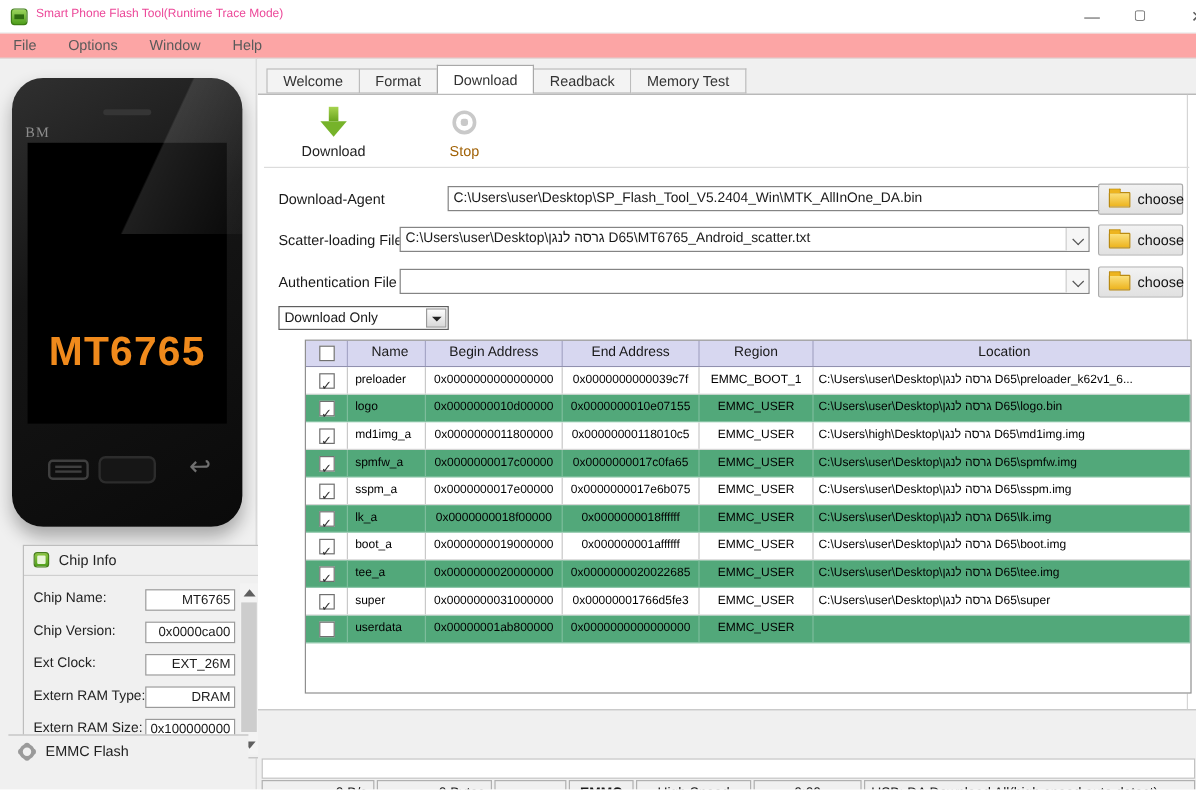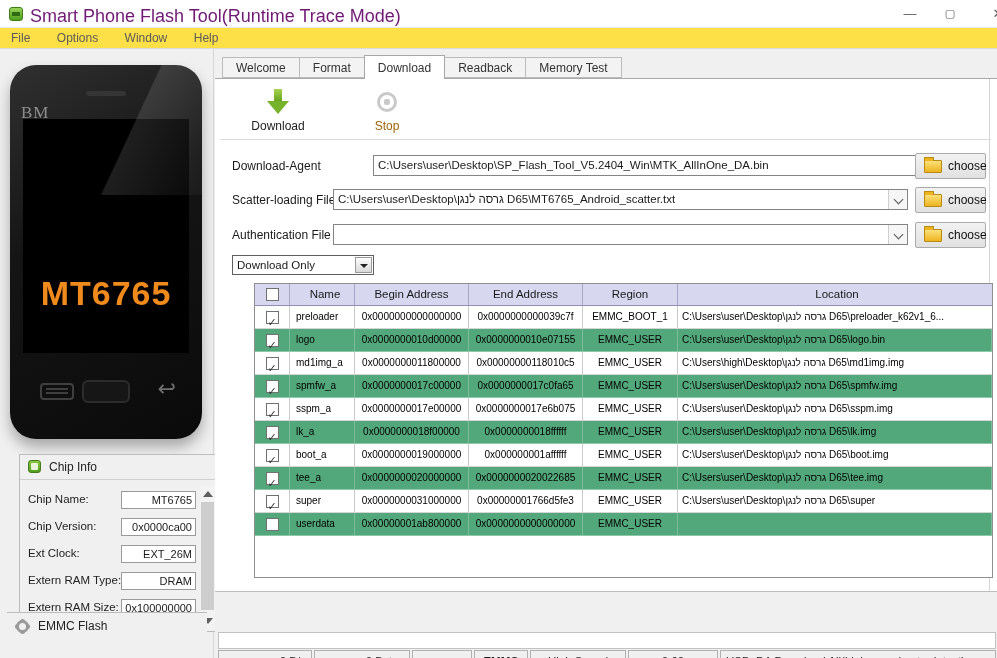--- a/index.html
+++ b/index.html
@@ -5,40 +5,40 @@
   * { margin:0; padding:0; box-sizing:border-box; }
   body { font-family:"Liberation Sans","DejaVu Sans",sans-serif; }
   #root { position:relative; width:997px; height:658px; background:#f0f0f0; overflow:hidden;
           font-family:"Liberation Sans","DejaVu Sans",sans-serif; color:#1a1a1a; }
 
   
   .titlebar { position:absolute; left:0; top:0; width:997px; height:28px; background:#fff; border-bottom:1px solid #e8e8e8; }
   .app-icon { position:absolute; left:9px; top:7px; width:14px; height:14px; border-radius:3px;
               background:linear-gradient(#9bd45c,#4f9e1c); border:1px solid #3d7d14; }
   .app-icon::after { content:""; position:absolute; left:2px; right:2px; top:4px; height:4px; background:#2f6b10; }
-  .title-text { position:absolute; left:30px; top:6px; font-size:18px; color:#701a75; white-space:nowrap; }
+  .title-text { position:absolute; left:30px; top:6px; font-size:10px; color:#ec4899; white-space:nowrap; }
   .win-btn { position:absolute; top:0; width:36px; height:28px; text-align:center; line-height:27px;
              font-size:13px; color:#5a5a5a; }
   .win-min { left:892px; } .win-max { left:932px; font-size:11px; } .win-close { left:980px; }
 
   
-  .menubar { position:absolute; left:0; top:28px; width:997px; height:21px; background:#fde047; border-bottom:1px solid #dadada; }
+  .menubar { position:absolute; left:0; top:28px; width:997px; height:21px; background:#fca5a5; border-bottom:1px solid #dadada; }
   .menu-item { display:inline-block; padding:0 11px; line-height:20px; font-size:12px; color:#5a5a5a; }
 
   
   .left-panel { position:absolute; left:0; top:49px; width:214px; height:609px; background:#f0f0f0; border-right:1px solid #d6d6d6; }
 
   .phone { position:absolute; left:10px; top:16px; width:192px; height:374px; border-radius:26px;
            background:linear-gradient(150deg,#303030 0%,#151515 40%,#0a0a0a 100%);
            box-shadow:0 8px 14px rgba(0,0,0,.30); overflow:hidden; }
   .phone-gloss { position:absolute; right:0; top:0; width:60%; height:130px;
                  background:linear-gradient(115deg,rgba(255,255,255,0) 42%,rgba(255,255,255,.12) 43%,rgba(255,255,255,.03) 100%);
                  pointer-events:none; }
   .phone-speaker { position:absolute; left:50%; top:26px; transform:translateX(-50%); width:40px; height:5px; background:#353535; border-radius:3px; }
-  .phone-brand { position:absolute; left:11px; top:38px; color:#8d8d8d; font-size:17px; font-family:"Liberation Serif","DejaVu Serif",serif; letter-spacing:1px; }
+  .phone-brand { position:absolute; left:11px; top:38px; color:#8d8d8d; font-size:12px; font-family:"Liberation Serif","DejaVu Serif",serif; letter-spacing:1px; }
   .phone-screen { position:absolute; left:13px; right:13px; top:54px; bottom:86px; background:#000; }
   .phone-model { position:absolute; left:0; right:0; top:155px; text-align:center; color:#f08a1c;
                  font-size:34px; font-weight:bold; letter-spacing:1px; }
   .phone-nav { position:absolute; left:0; right:0; bottom:34px; height:26px; }
   .nav-menu { position:absolute; left:30px; top:4px; width:34px; height:17px; border:2px solid #3f3f3f; border-radius:4px; }
   .nav-menu::before { content:""; position:absolute; left:4px; right:4px; top:3px; height:2px; background:#3f3f3f; box-shadow:0 4px 0 #3f3f3f; }
   .nav-home { position:absolute; left:50%; top:1px; transform:translateX(-50%); width:48px; height:23px;
               background:#161616; border:2px solid #2c2c2c; border-radius:6px; }
   .nav-back { position:absolute; right:26px; top:-3px; color:#6f6f6f; font-size:22px; line-height:26px; }
 
@@ -61,21 +61,21 @@
   .chip-input-partial { position:absolute; left:101px; top:170px; width:75px; height:18px; background:#fff; border:1px solid #9a9a9a; }
 
   .emmc-bar { position:absolute; left:7px; top:563px; width:200px; height:28px; border-top:1px solid #bdbdbd; background:#f0f0f0; }
   .gear-icon { position:absolute; left:9px; top:7px; width:13px; height:13px; border-radius:50%; border:3px solid #9a9a9a; background:#f0f0f0;
                box-shadow:0 -5px 0 -4px #9a9a9a, 0 5px 0 -4px #9a9a9a, -5px 0 0 -4px #9a9a9a, 5px 0 0 -4px #9a9a9a; }
   .emmc-label { position:absolute; left:31px; top:6px; font-size:12px; color:#222; }
 
   
   .main { position:absolute; left:215px; top:49px; width:782px; height:609px; background:#f0f0f0; }
 
-  .tabbar { position:absolute; left:7px; top:7px; height:22px; display:flex; align-items:center; }
+  .tabbar { position:absolute; left:7px; top:7px; height:22px; display:flex; align-items:flex-end; }
   .tab { height:21px; line-height:21px; padding:0 13px; font-size:12px; color:#333; background:#f3f3f3;
          border:1px solid #bcbcbc; border-left:none; position:relative; }
   .tab:first-child { border-left:1px solid #bcbcbc; }
   .tab.active { background:#fff; height:24px; line-height:24px; border:1px solid #a8a8a8; border-bottom:none; z-index:3; margin-left:-1px; }
 
   .content { position:absolute; left:0; top:29px; width:782px; height:514px; background:#fff;
              border-top:1px solid #a8a8a8; border-bottom:1px solid #bdbdbd; }
   .right-gutter { position:absolute; left:774px; top:0; bottom:0; width:1px; background:#d5d5d5; }
 
   

